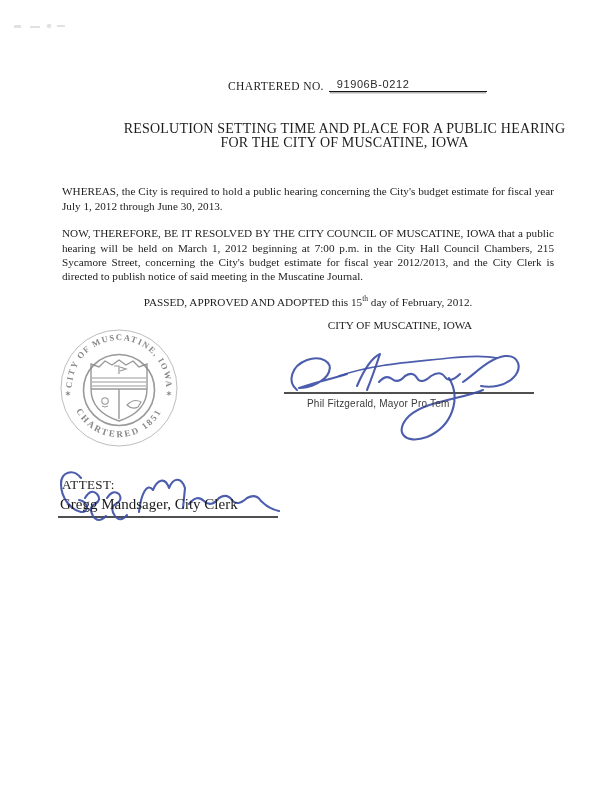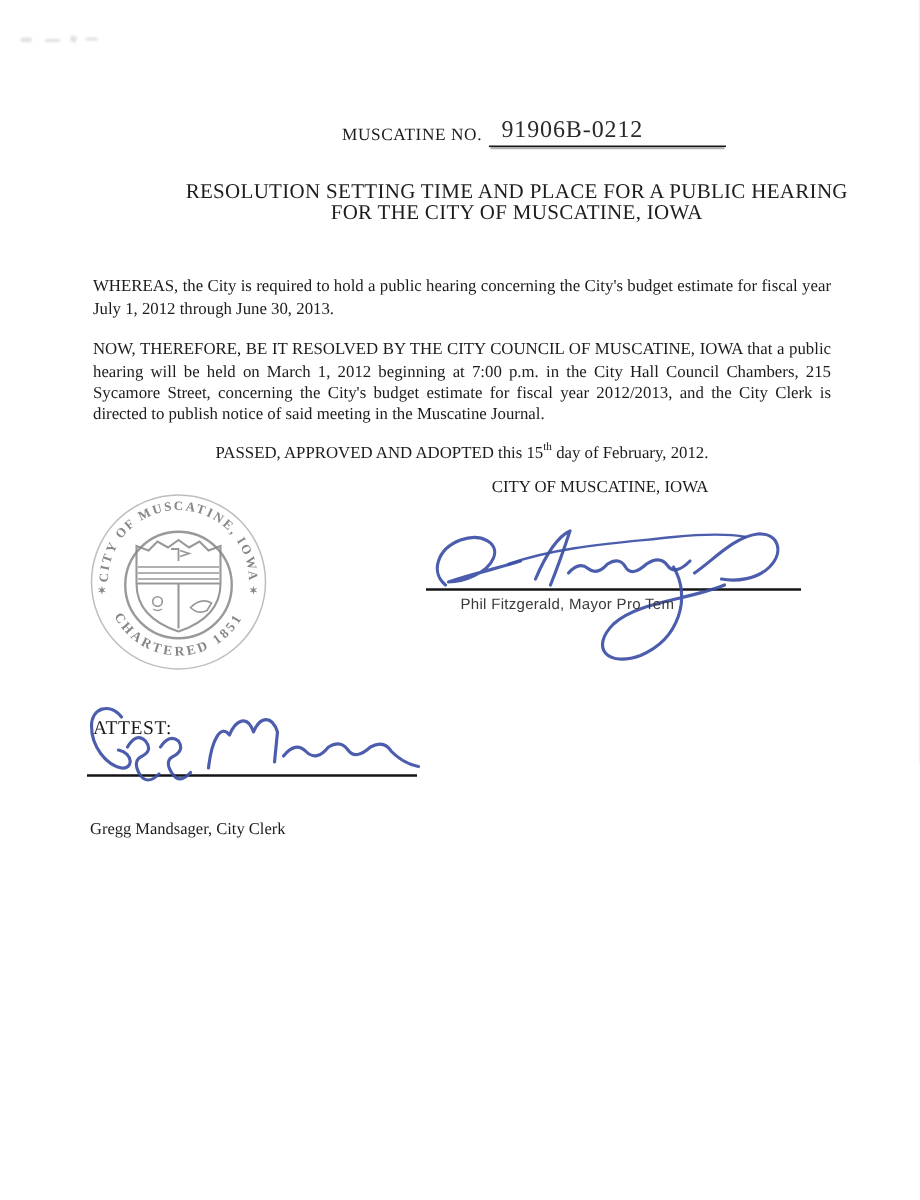--- a/index.html
+++ b/index.html
@@ -14,21 +14,21 @@
   .artifact i { position:absolute; display:block; background:#c9c9c9; filter:blur(.6px); }
   .artifact i:nth-child(1){ left:0; top:3px; width:7px; height:3px; }
   .artifact i:nth-child(2){ left:16px; top:4px; width:10px; height:1.5px; }
   .artifact i:nth-child(3){ left:33px; top:2px; width:4px; height:4px; transform:rotate(18deg); }
   .artifact i:nth-child(4){ left:43px; top:3px; width:8px; height:2px; }
 
   .res-line { position:absolute; left:228px; top:80px; white-space:nowrap; font-size:11.5px; }
   .res-label { letter-spacing:.4px; }
   .res-number {
     display:inline-block; min-width:150px; margin-left:2px; padding:0 0 1px 8px;
-    font-family:Liberation Serif, serif; font-size:16px; letter-spacing:.6px;
+    font-family:Liberation Sans, sans-serif; font-size:11px; letter-spacing:.6px;
     border-bottom:1.6px solid #161616; box-shadow:0 2.5px 0 -1px rgba(60,60,60,.4);
     transform:translateY(-2px); color:#2a2a2a;
   }
 
   .title { position:absolute; left:0; top:122px; width:613px; text-align:center;
     font-size:14px; line-height:13.6px; letter-spacing:.2px;padding-left:38px; }
 
   .para { position:absolute; left:62px; width:492px; font-size:11.2px; line-height:14.4px;
     text-align:justify; }
   .p-whereas { top:173px; }
@@ -45,21 +45,21 @@
   .attest-sig { left:55px; top:464px; width:226px; height:58px; }
   .sig-svg { position:absolute; left:0; top:0; }
   .ink { stroke:var(--signature-blue,#3c4fa5); stroke-width:2.1; fill:none;
     stroke-linecap:round; stroke-linejoin:round; opacity:.92; }
   .ink.thin { stroke-width:1.6; }
   .sig-rule { stroke:#141414; stroke-width:1.7; }
 
   .typed-name { position:absolute; font-family:Liberation Sans, sans-serif;
     font-size:10px; letter-spacing:.2px; color:#3a3a3a; white-space:nowrap; }
   .mayor-typed { left:307px; top:398px; }
-  .clerk-typed { position:absolute; left:60px; top:547px; font-size:11px; white-space:nowrap; }
+  .clerk-typed { position:absolute; left:60px; top:496px; font-size:15px; white-space:nowrap; }
 
   .attest-label { position:absolute; left:62px; top:477px; font-size:13px; letter-spacing:.4px; }
 
   .seal { position:absolute; left:56px; top:329px; width:126px; height:119px; }
   .seal svg { display:block; }
   .seal-stroke { stroke:var(--seal-gray,#878787); fill:none; }
   .seal-text { font-family:"Liberation Serif", serif; font-weight:bold;
     fill:var(--seal-gray,#878787); }
 </style>
 </head>
@@ -68,21 +68,21 @@
 <div class="page">
 
   <div class="artifact">
       <i></i>
       <i></i>
       <i></i>
       <i></i>
     </div>
 
   <div class="res-line">
-    <span class="res-label">MUSCATINE NO.</span>
+    <span class="res-label">CHARTERED NO.</span>
     <span class="res-number">91906B-0212</span>
   </div>
 
   <div class="title">
     <div>RESOLUTION SETTING TIME AND PLACE FOR A PUBLIC HEARING</div>
     <div>FOR THE CITY OF MUSCATINE, IOWA</div>
   </div>
 
   <p class="para p-whereas">WHEREAS, the City is required to hold a public hearing concerning the City's budget estimate for fiscal year July 1, 2012 through June 30, 2013.</p>
 

